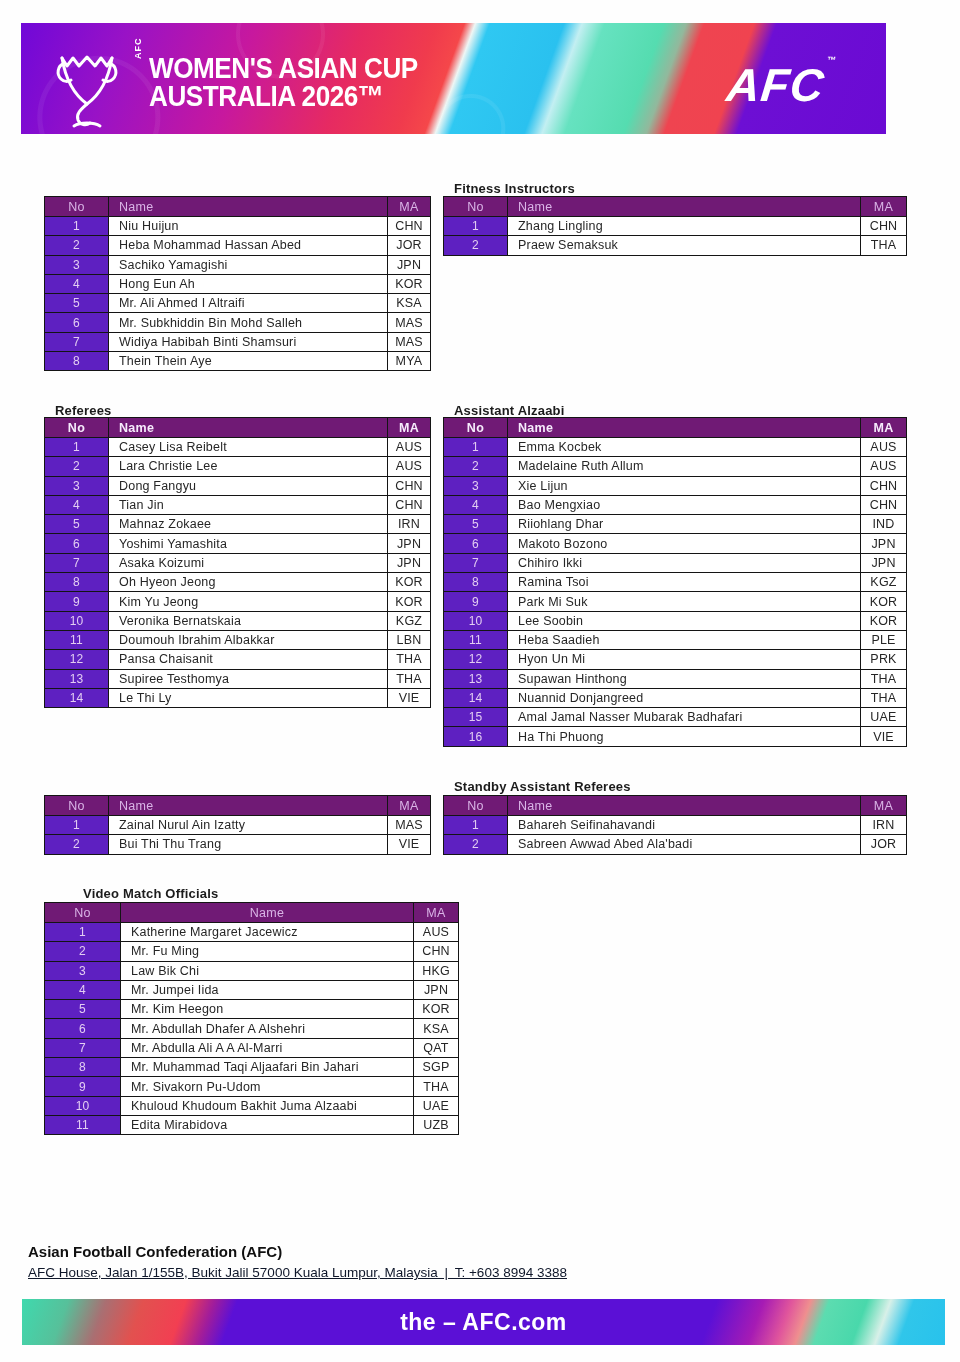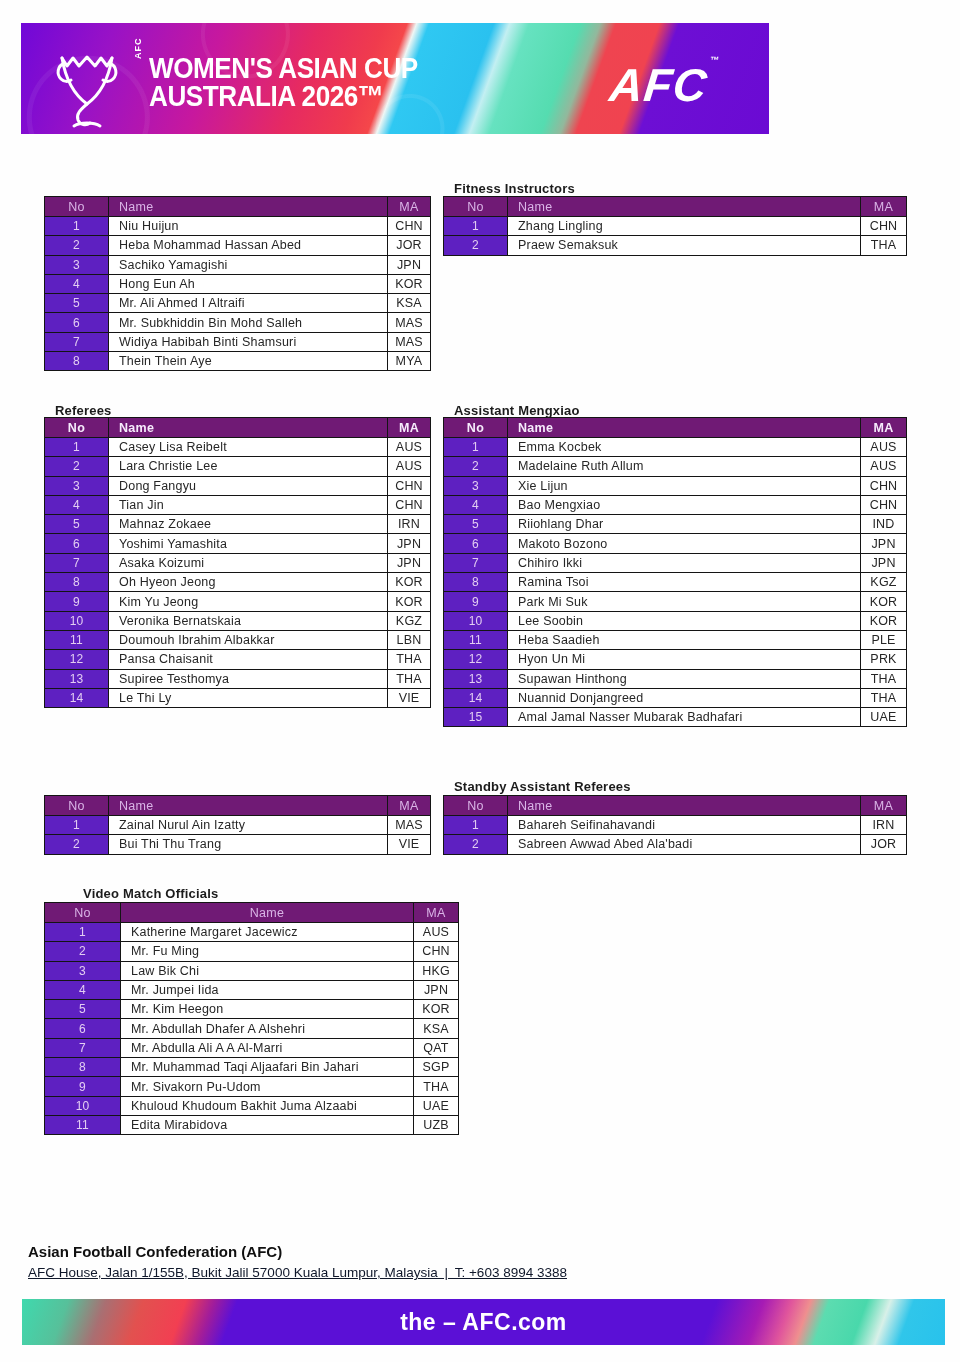--- a/index.html
+++ b/index.html
@@ -1,20 +1,20 @@
 <!DOCTYPE html>
 <html><head>
 <meta charset="utf-8">
 <style>
   html,body{margin:0;padding:0;background:#fdfdfd;}
   .page{position:relative;width:960px;height:1362px;background:#fefefe;overflow:hidden;
         font-family:"Liberation Sans", sans-serif;}
 
   
-  .banner{position:absolute;left:21px;top:23px;width:748px;height:111px;
+  .banner{position:absolute;left:21px;top:23px;width:865px;height:111px;
     background:
       radial-gradient(circle at 9% 85%, transparent 56px, rgba(255,255,255,0.06) 57px, rgba(255,255,255,0.06) 61px, transparent 62px),
       radial-gradient(circle at 30% 10%, transparent 40px, rgba(255,255,255,0.06) 41px, rgba(255,255,255,0.06) 44px, transparent 45px),
       radial-gradient(circle at 52% 95%, transparent 30px, rgba(255,255,255,0.07) 31px, rgba(255,255,255,0.07) 34px, transparent 35px),
       linear-gradient(110deg,
         #7008d8 0%, #9912c6 12%, #c7189e 26%, #e62a62 38%, #f03b4d 46%, #f5474a 49%,
         #eef6f4 50.2%, #2fc8f2 51.8%, #2ac1ef 60%, #c3eff2 62%, #66e2c0 64.5%,
         #55dcb0 71%, #93b89c 73.5%, #ef4450 75.5%, #f04350 81%, #6d0fd4 83.5%, #6b0ad3 100%);
   }
   .trophy{position:absolute;left:33px;top:29px;width:66px;height:80px;}
@@ -83,21 +83,21 @@
     <div class="banner-title">
       <div class="l1">WOMEN'S ASIAN CUP</div>
       <div class="l2">AUSTRALIA 2026™</div>
     </div>
     <div class="afc-logo"><span>AFC</span><sup>™</sup></div>
   </div>
 
   <div class="section-label" style="left:55px;top:197px;">Technical Instructors</div>
   <div class="section-label" style="left:454px;top:181px;">Fitness Instructors</div>
   <div class="section-label" style="left:55px;top:403px;">Referees</div>
-  <div class="section-label" style="left:454px;top:403px;">Assistant Mengxiao</div>
+  <div class="section-label" style="left:454px;top:403px;">Assistant Alzaabi</div>
   <div class="section-label" style="left:55px;top:779px;margin-top:36px;">Standby Referees</div>
   <div class="section-label" style="left:454px;top:779px;">Standby Assistant Referees</div>
   <div class="section-label" style="left:55px;top:886px;margin-left:28px;">Video Match Officials</div>
 
   <table id="tbl-tech" class="tbl">
     <colgroup>
         <col style="width:64px">
         <col style="width:279px">
         <col style="width:43px">
       </colgroup>
@@ -347,20 +347,25 @@
         </tr>
         <tr>
           <td class="c0">14</td>
           <td class="c1">Nuannid Donjangreed</td>
           <td class="c2">THA</td>
         </tr>
         <tr>
           <td class="c0">15</td>
           <td class="c1">Amal Jamal Nasser Mubarak Badhafari</td>
           <td class="c2">UAE</td>
+        </tr>
+        <tr>
+          <td class="c0">16</td>
+          <td class="c1">Ha Thi Phuong</td>
+          <td class="c2">VIE</td>
         </tr>
       </tbody>
   </table>
 
   <table id="tbl-standby-ref" class="tbl">
     <colgroup>
         <col style="width:64px">
         <col style="width:279px">
         <col style="width:43px">
       </colgroup>

